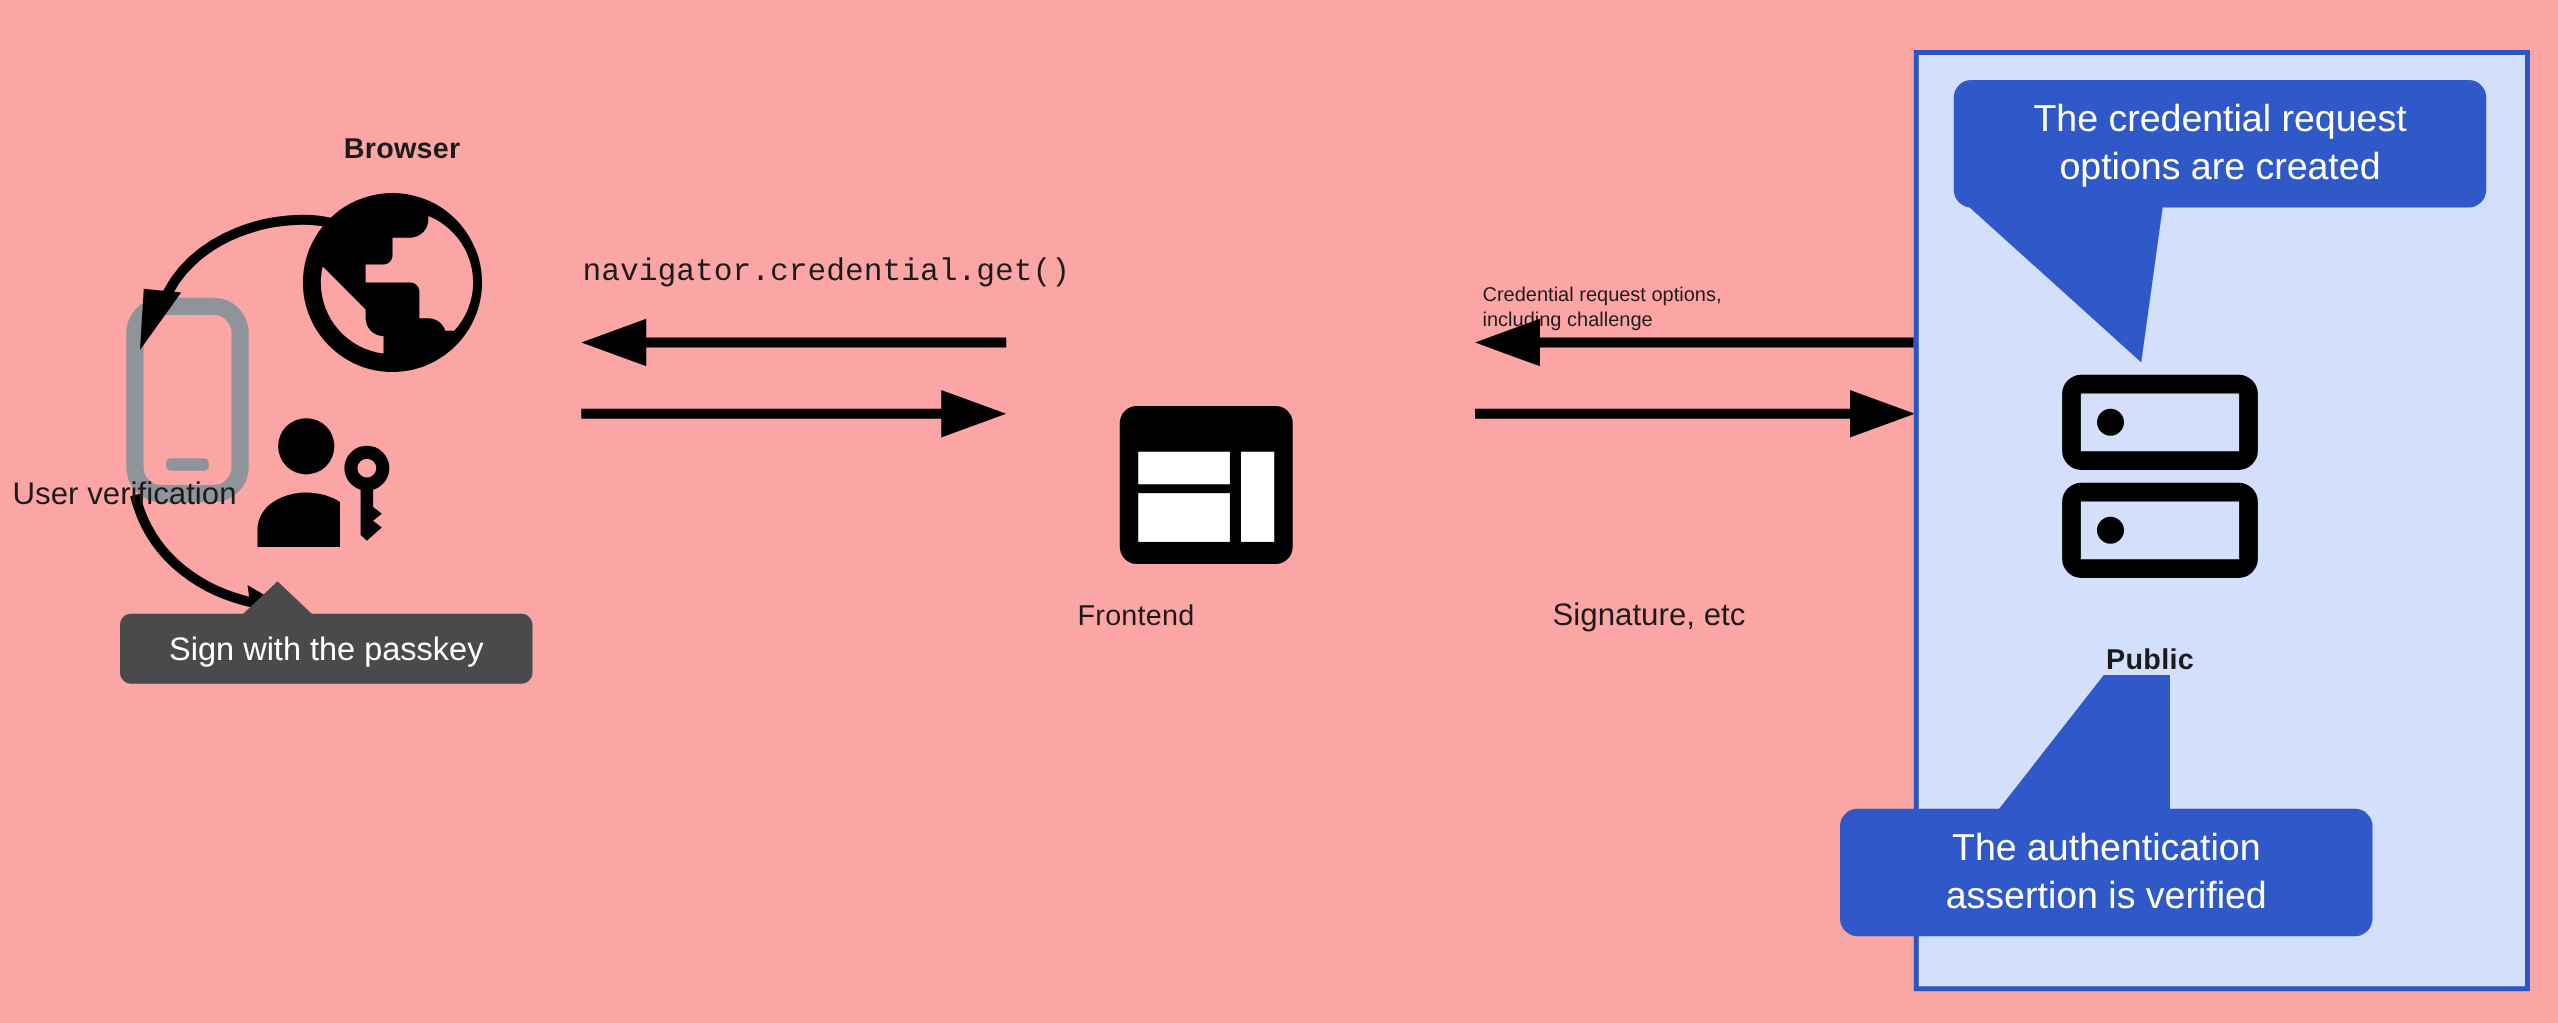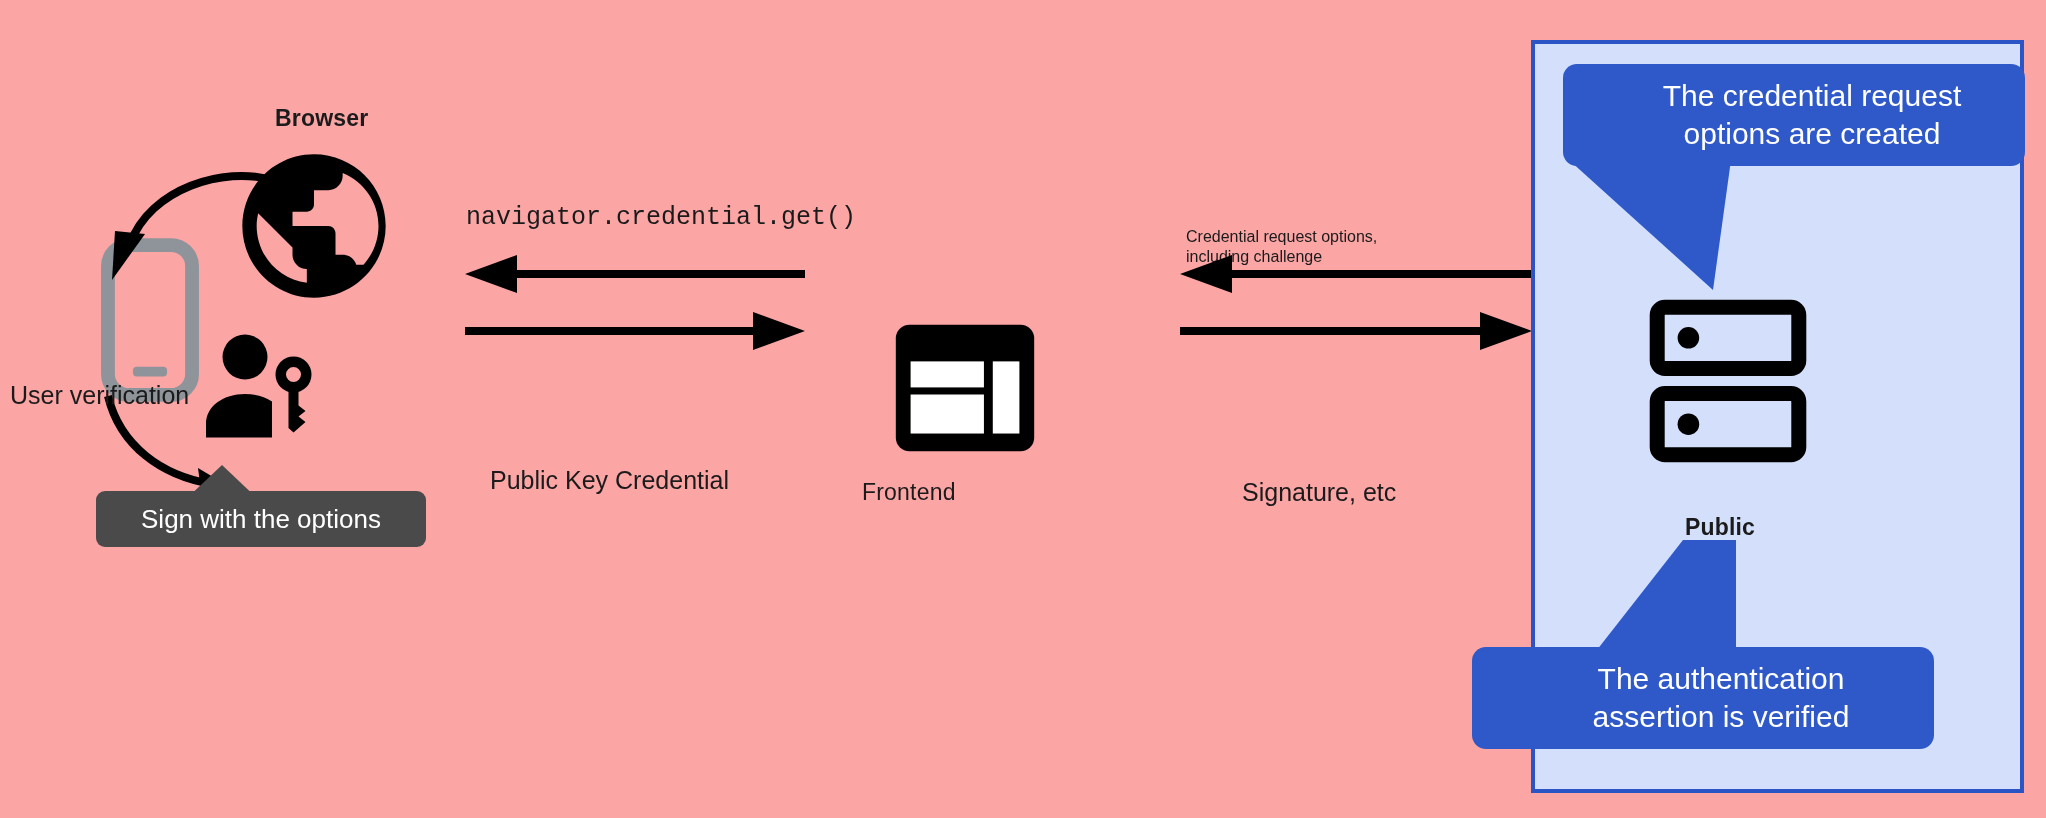--- a/index.html
+++ b/index.html
@@ -135,21 +135,20 @@
     color: #ffffff;
     font-size: 30px;
     font-family: "Liberation Sans", sans-serif;
     line-height: 1.28;
     text-align: center;
     display: flex;
     align-items: center;
     justify-content: center;
     white-space: pre-line;
     z-index: 3;
-    padding-left: 36px;
   }
   #callout-top-box {
     left: 1563px; top: 64px;
     width: 426px; height: 102px;
   }
   #callout-top-tail { left: 1531px; top: 160px; z-index: 2; }
 
   #callout-bottom-box {
     left: 1472px; top: 647px;
     width: 426px; height: 102px;
@@ -198,40 +197,39 @@
     <svg width="130" height="130" viewBox="0 0 26 26">
       <circle cx="9.4" cy="6.2" r="4.5" fill="#000000"></circle>
       <path d="M1.6 19.6c0-3.6 3.5-6 7.8-6 2.1 0 4 .6 5.4 1.5v7.2H1.6v-2.7z" fill="#000000"></path>
       <path d="M19.1 6.1a3.6 3.6 0 1 0 0 7.2 3.6 3.6 0 0 0 0-7.2zm0 2.1a1.5 1.5 0 1 1 0 3 1.5 1.5 0 0 1 0-3z" fill="#000000"></path>
       <path d="M18.1 12.9h2v3l1.4 1.1-1.4 1.1 1.4 1.1-2.4 2.1-1-.9v-7.5z" fill="#000000"></path>
     </svg>
   </div>
 
   <div class="abs" id="passkey-tooltip">
     <div class="tip-tail"></div>
-    <div class="tip-body">Sign with the options</div>
+    <div class="tip-body">Sign with the passkey</div>
   </div>
 
   <div class="abs mono" id="nav-get-label">navigator.credential.get()</div>
 
   <div class="abs" id="arrow-left-1">
     <svg width="340" height="38" viewBox="0 0 340 38">
       <line x1="44" y1="19" x2="340" y2="19" stroke="#000000" stroke-width="8"></line>
       <polygon points="0,19 52,0 52,38" fill="#000000"></polygon>
     </svg>
   </div>
 
   <div class="abs" id="arrow-right-1">
     <svg width="340" height="38" viewBox="0 0 340 38">
       <line x1="0" y1="19" x2="296" y2="19" stroke="#000000" stroke-width="8"></line>
       <polygon points="340,19 288,0 288,38" fill="#000000"></polygon>
     </svg>
   </div>
 
-  <div class="abs label" id="pubkey-cred-label">Public Key Credential</div>
 
   <div class="abs" id="frontend-icon">
     <svg width="150" height="136" viewBox="0 0 25 23">
       <rect x="0.8" y="0.8" width="23.4" height="21.4" rx="2.3" ry="2.3" fill="#000000"></rect>
       <rect x="3.3" y="7.0" width="12.4" height="4.4" fill="#ffffff"></rect>
       <rect x="3.3" y="12.6" width="12.4" height="6.6" fill="#ffffff"></rect>
       <rect x="17.2" y="7.0" width="4.5" height="12.2" fill="#ffffff"></rect>
     </svg>
   </div>
 

